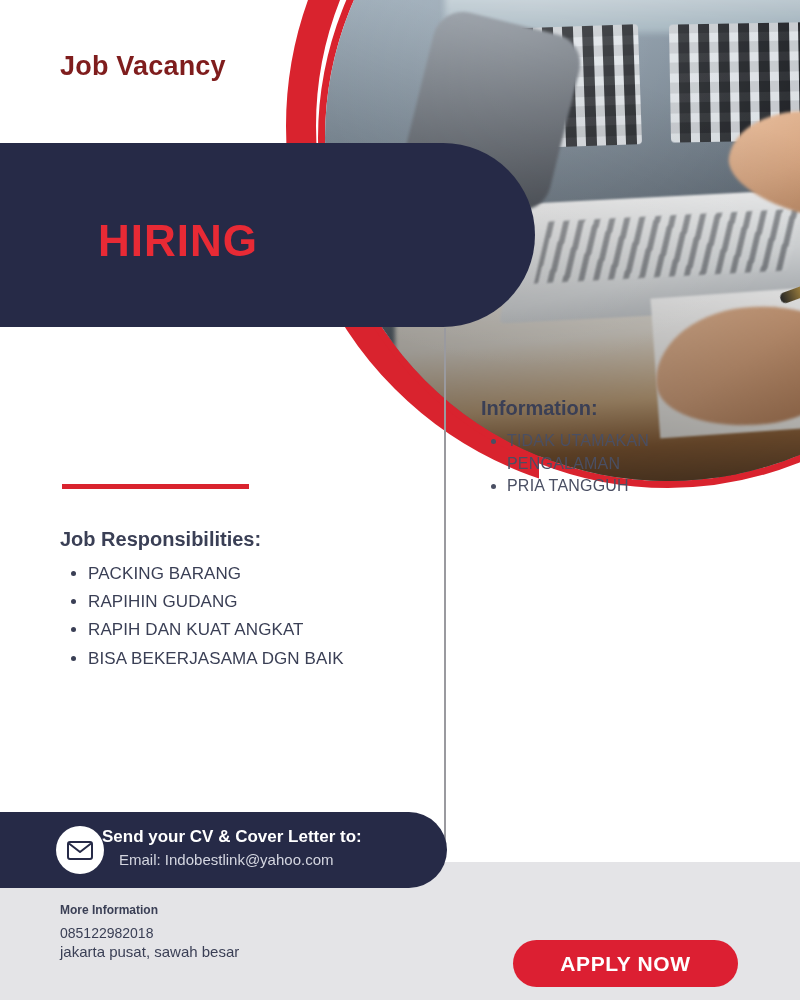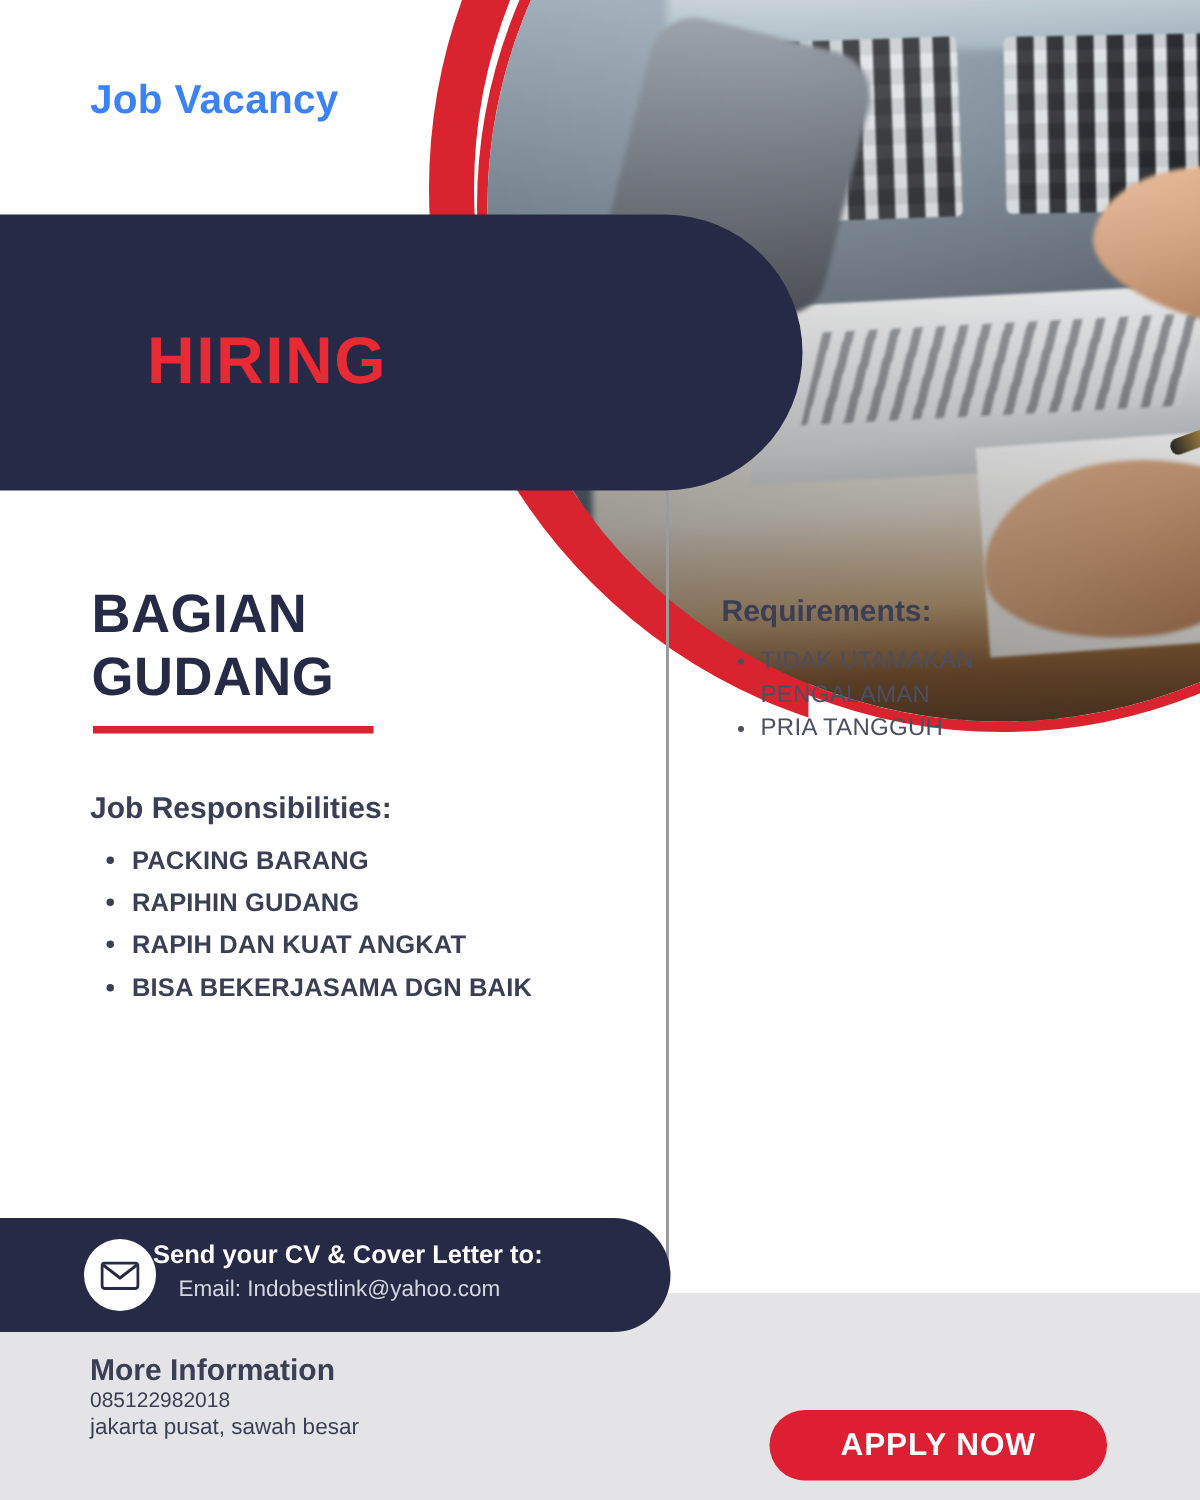--- a/index.html
+++ b/index.html
@@ -117,21 +117,21 @@
     box-sizing: border-box;
     clip-path: polygon(0% 0%, 34% 0%, 34% 100%, 0% 100%);
   }
 
   
   .job-vacancy {
     position: absolute;
     left: 60px; top: 51px;
     font-size: 27px;
     font-weight: bold;
-    color: #3b82f6;
+    color: #7f1d1d;
     letter-spacing: .2px;
   }
 
   
   .hiring-banner {
     position: absolute;
     left: -40px; top: 143px;
     width: 575px; height: 184px;
     background: #262A47;
     border-radius: 0 92px 92px 0;
@@ -182,21 +182,21 @@
   }
   .resp-list {
     position: absolute;
     left: 60px; top: 560px;
     margin: 0; padding: 0 0 0 28px;
     list-style: disc;
     color: #3A3F55;
   }
   .resp-list li {
     font-size: 17px;
-    font-weight: bold;
+    font-weight: normal;
     line-height: 1.66;
     letter-spacing: .1px;
   }
 
   
   .req-heading {
     position: absolute;
     left: 481px; top: 397px;
     font-size: 20px; font-weight: bold;
     color: #3A3F55;
@@ -249,21 +249,21 @@
     position: absolute;
     left: 119px; top: 851px;
     font-size: 15px;
     color: #D4D6E0;
   }
 
   
   .more-title {
     position: absolute;
     left: 60px; top: 903px;
-    font-size: 20px; font-weight: bold;
+    font-size: 12px; font-weight: bold;
     color: #3A3F55;
   }
   .more-phone {
     position: absolute;
     left: 60px; top: 925px;
     font-size: 14px;
     color: #3A3F55;
   }
   .more-addr {
     position: absolute;
@@ -316,35 +316,31 @@
     </div>
   </div>
 
   <div class="job-vacancy">Job Vacancy</div>
 
   <div class="hiring-banner"></div>
   <div class="hiring">HIRING</div>
 
   <div class="divider"></div>
 
-  <div class="job-title">
-    <div>BAGIAN</div>
-    <div>GUDANG</div>
-  </div>
   <div class="title-rule"></div>
 
   <div class="resp-heading">Job Responsibilities:</div>
   <ul class="resp-list">
     <li>PACKING BARANG</li>
     <li>RAPIHIN GUDANG</li>
     <li>RAPIH DAN KUAT ANGKAT</li>
     <li>BISA BEKERJASAMA DGN BAIK</li>
   </ul>
 
-  <div class="req-heading">Requirements:</div>
+  <div class="req-heading">Information:</div>
   <ul class="req-list">
     <li>TIDAK UTAMAKAN PENGALAMAN</li>
     <li>PRIA TANGGUH</li>
   </ul>
 
   <div class="footer-bg"></div>
 
   <div class="cv-pill"></div>
   <div class="mail-circle">
     <svg width="26" height="19" viewBox="0 0 26 19" aria-hidden="true">

